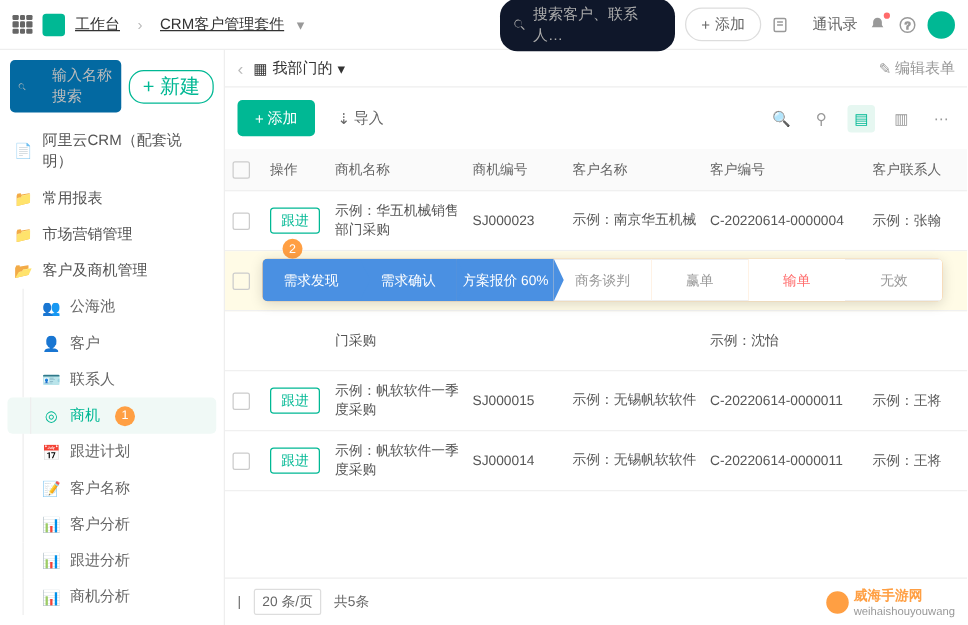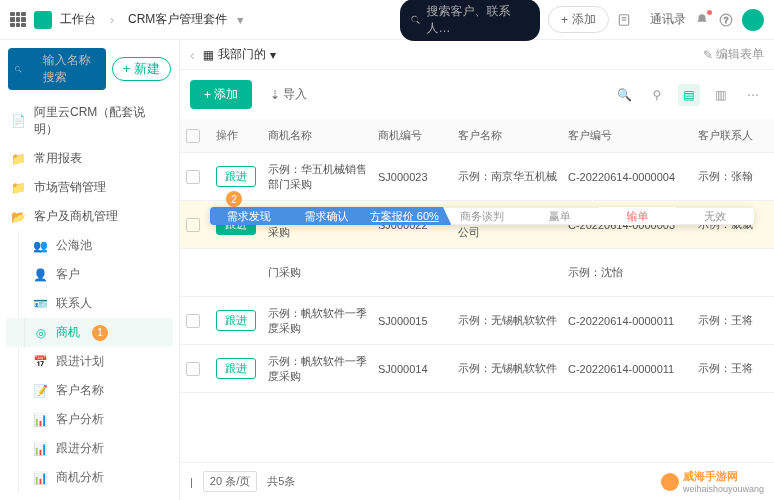--- a/index.html
+++ b/index.html
@@ -2,37 +2,37 @@
 <html><head>
   <meta charset="utf-8">
   <style>
     * { margin: 0; padding: 0; box-sizing: border-box; }
     body { font-family: -apple-system, "PingFang SC", "Microsoft YaHei", sans-serif; font-size: 12px; color: #333; background: #fff; width: 774px; height: 500px; overflow: hidden; position: relative; }
     
     .topbar { height: 40px; border-bottom: 1px solid #eee; display: flex; align-items: center; padding: 0 10px; gap: 8px; }
     .topbar .apps-icon { width: 16px; height: 16px; display: grid; grid-template-columns: repeat(3,1fr); grid-template-rows: repeat(3,1fr); gap: 1px; }
     .topbar .apps-icon span { background: #666; border-radius: 1px; }
     .topbar .logo { width: 18px; height: 18px; background: #00b894; border-radius: 3px; }
-    .topbar .crumb { color: #333; }
+    .topbar .crumb { color: #333; text-decoration: underline; }
     .topbar .crumb-sep { color: #bbb; margin: 0 6px; }
     .topbar .crumb-drop { color: #999; margin-left: 2px; }
     .topbar .spacer { flex: 1; }
     .search-box { display: flex; align-items: center; background: #0f172a; border-radius: 14px; padding: 4px 10px; width: 140px; color: #aaa; gap: 5px; }
     .search-box svg { width: 12px; height: 12px; fill: #aaa; }
     .add-btn { display: flex; align-items: center; gap: 4px; border: 1px solid #ddd; border-radius: 14px; padding: 4px 12px; color: #666; }
     .topbar .tb-icon { width: 16px; height: 16px; display: flex; align-items: center; justify-content: center; color: #999; position: relative; }
     .topbar .tb-icon.dot::after { content:""; position:absolute; top:-2px; right:-2px; width:5px; height:5px; background:#ff6b6b; border-radius:50%; }
     .avatar { width: 22px; height: 22px; border-radius: 50%; background: #00b894; }
     
     .body { display: flex; height: 460px; }
     .sidebar { width: 180px; border-right: 1px solid #eee; display: flex; flex-direction: column; overflow-y: auto; }
     .sb-search { display: flex; align-items: center; padding: 8px; gap: 6px; }
     .sb-search-box { flex: 1; display: flex; align-items: center; background: #0369a1; border-radius: 4px; padding: 4px 6px; color: #bbb; gap: 20px; }
     .sb-search-box svg { width: 11px; height: 11px; fill: #bbb; }
-    .sb-new { border: 1px solid #00b894; color: #00b894; border-radius: 12px; padding: 2px 10px; font-size: 13px; }
+    .sb-new { border: 1px solid #00b894; color: #00b894; border-radius: 12px; padding: 2px 10px; font-size: 16px; }
     .sb-item { display: flex; align-items: center; padding: 6px 12px; gap: 8px; color: #555; cursor: pointer; }
     .sb-item .sb-icon { width: 14px; height: 14px; display:flex; align-items:center; justify-content:center; }
     .sb-item.sub { padding-left: 34px; font-size: 12px; color: #666; position: relative; }
     .sb-item.sub::before { content:""; position:absolute; left:18px; top:0; bottom:0; width:1px; background:#eee; }
     .sb-item.active { background: #f0f9f6; color: #00b894; border-radius: 4px; margin: 0 6px; padding-left: 28px; }
     .badge-circle { width: 16px; height: 16px; border-radius: 50%; color: #fff; font-size: 10px; display: inline-flex; align-items: center; justify-content: center; margin-left: 4px; }
     .badge-orange { background: #ff9f43; }
     
     .main { flex: 1; display: flex; flex-direction: column; overflow: hidden; }
     .tabsbar { display: flex; align-items: center; padding: 6px 10px; gap: 8px; border-bottom: 1px solid #eee; }
@@ -50,21 +50,21 @@
     .table { flex: 1; overflow: hidden; position: relative; }
     .thead, .trow { display: grid; grid-template-columns: 30px 52px 110px 80px 110px 130px 80px 60px; align-items: center; border-bottom: 1px solid #f0f0f0; padding: 0 6px; font-size: 11px; }
     .thead { background: #fafafa; color: #666; height: 34px; }
     .trow { height: 48px; color: #555; }
     .trow.highlight { background: #fffbe6; }
     .chk { width: 14px; height: 14px; border: 1px solid #ccc; border-radius: 2px; }
     .op-btn { border: 1px solid #00b894; color: #00b894; border-radius: 3px; padding: 2px 8px; font-size: 11px; display: inline-block; position: relative; }
     .cell { overflow: hidden; text-overflow: ellipsis; white-space: nowrap; padding-right: 4px; }
     .cell.multiline { white-space: normal; line-height: 1.3; }
     
-    .stage-popup { position: absolute; top: 88px; left: 30px; right: 20px; height: 18px; background: #fdba74; box-shadow: 0 2px 10px rgba(0,0,0,.15); border-radius: 4px; display: flex; align-items: stretch; overflow: hidden; z-index: 5; }
+    .stage-popup { position: absolute; top: 88px; left: 30px; right: 20px; height: 34px; background: #fdba74; box-shadow: 0 2px 10px rgba(0,0,0,.15); border-radius: 4px; display: flex; align-items: stretch; overflow: hidden; z-index: 5; }
     .stage { flex: 1; display: flex; align-items: center; justify-content: center; font-size: 11px; position: relative; color: #fff; }
     .stage.blue { background: #4a90e2; }
     .stage.gray { background: #fff; color: #999; border-top:1px solid #eee; border-bottom:1px solid #eee; }
     .stage.orange2 { background: #fff; color: #ff6b6b; }
     .stage.blue::after { content:""; position:absolute; right:-8px; top:0; border-top:17px solid transparent; border-bottom:17px solid transparent; border-left:8px solid #4a90e2; z-index:1; }
     
     .pager { border-top: 1px solid #eee; padding: 8px 10px; display: flex; align-items: center; gap: 10px; color: #666; font-size: 11px; }
     .pager select, .pager .sel { border: 1px solid #ddd; padding: 2px 6px; border-radius: 2px; background:#fff; }
     
     .watermark { position: absolute; bottom: 6px; right: 10px; display: flex; align-items: center; gap: 4px; color: #ff9f43; font-size: 11px; font-weight: bold; }
@@ -267,21 +267,21 @@
         <div class="cell">SJ000022</div>
         <div class="cell multiline">示例：伍迪汽车有限公司</div>
         <div class="cell">C-20220614-0000003</div>
         <div class="cell">示例：威威</div>
 
       </div>
 
       <div class="stage-popup">
         <div class="stage blue">需求发现</div>
         <div class="stage blue">需求确认</div>
-        <div class="stage blue" style="position:relative;text-decoration:underline;">方案报价 60%</div>
+        <div class="stage blue" style="position:relative;">方案报价 60%</div>
         <div class="stage gray">商务谈判</div>
         <div class="stage gray">赢单</div>
         <div class="stage orange2">输单</div>
         <div class="stage gray">无效</div>
       </div>
 
       <div class="trow">
         <div></div>
         <div></div>
         <div class="cell">门采购</div>

